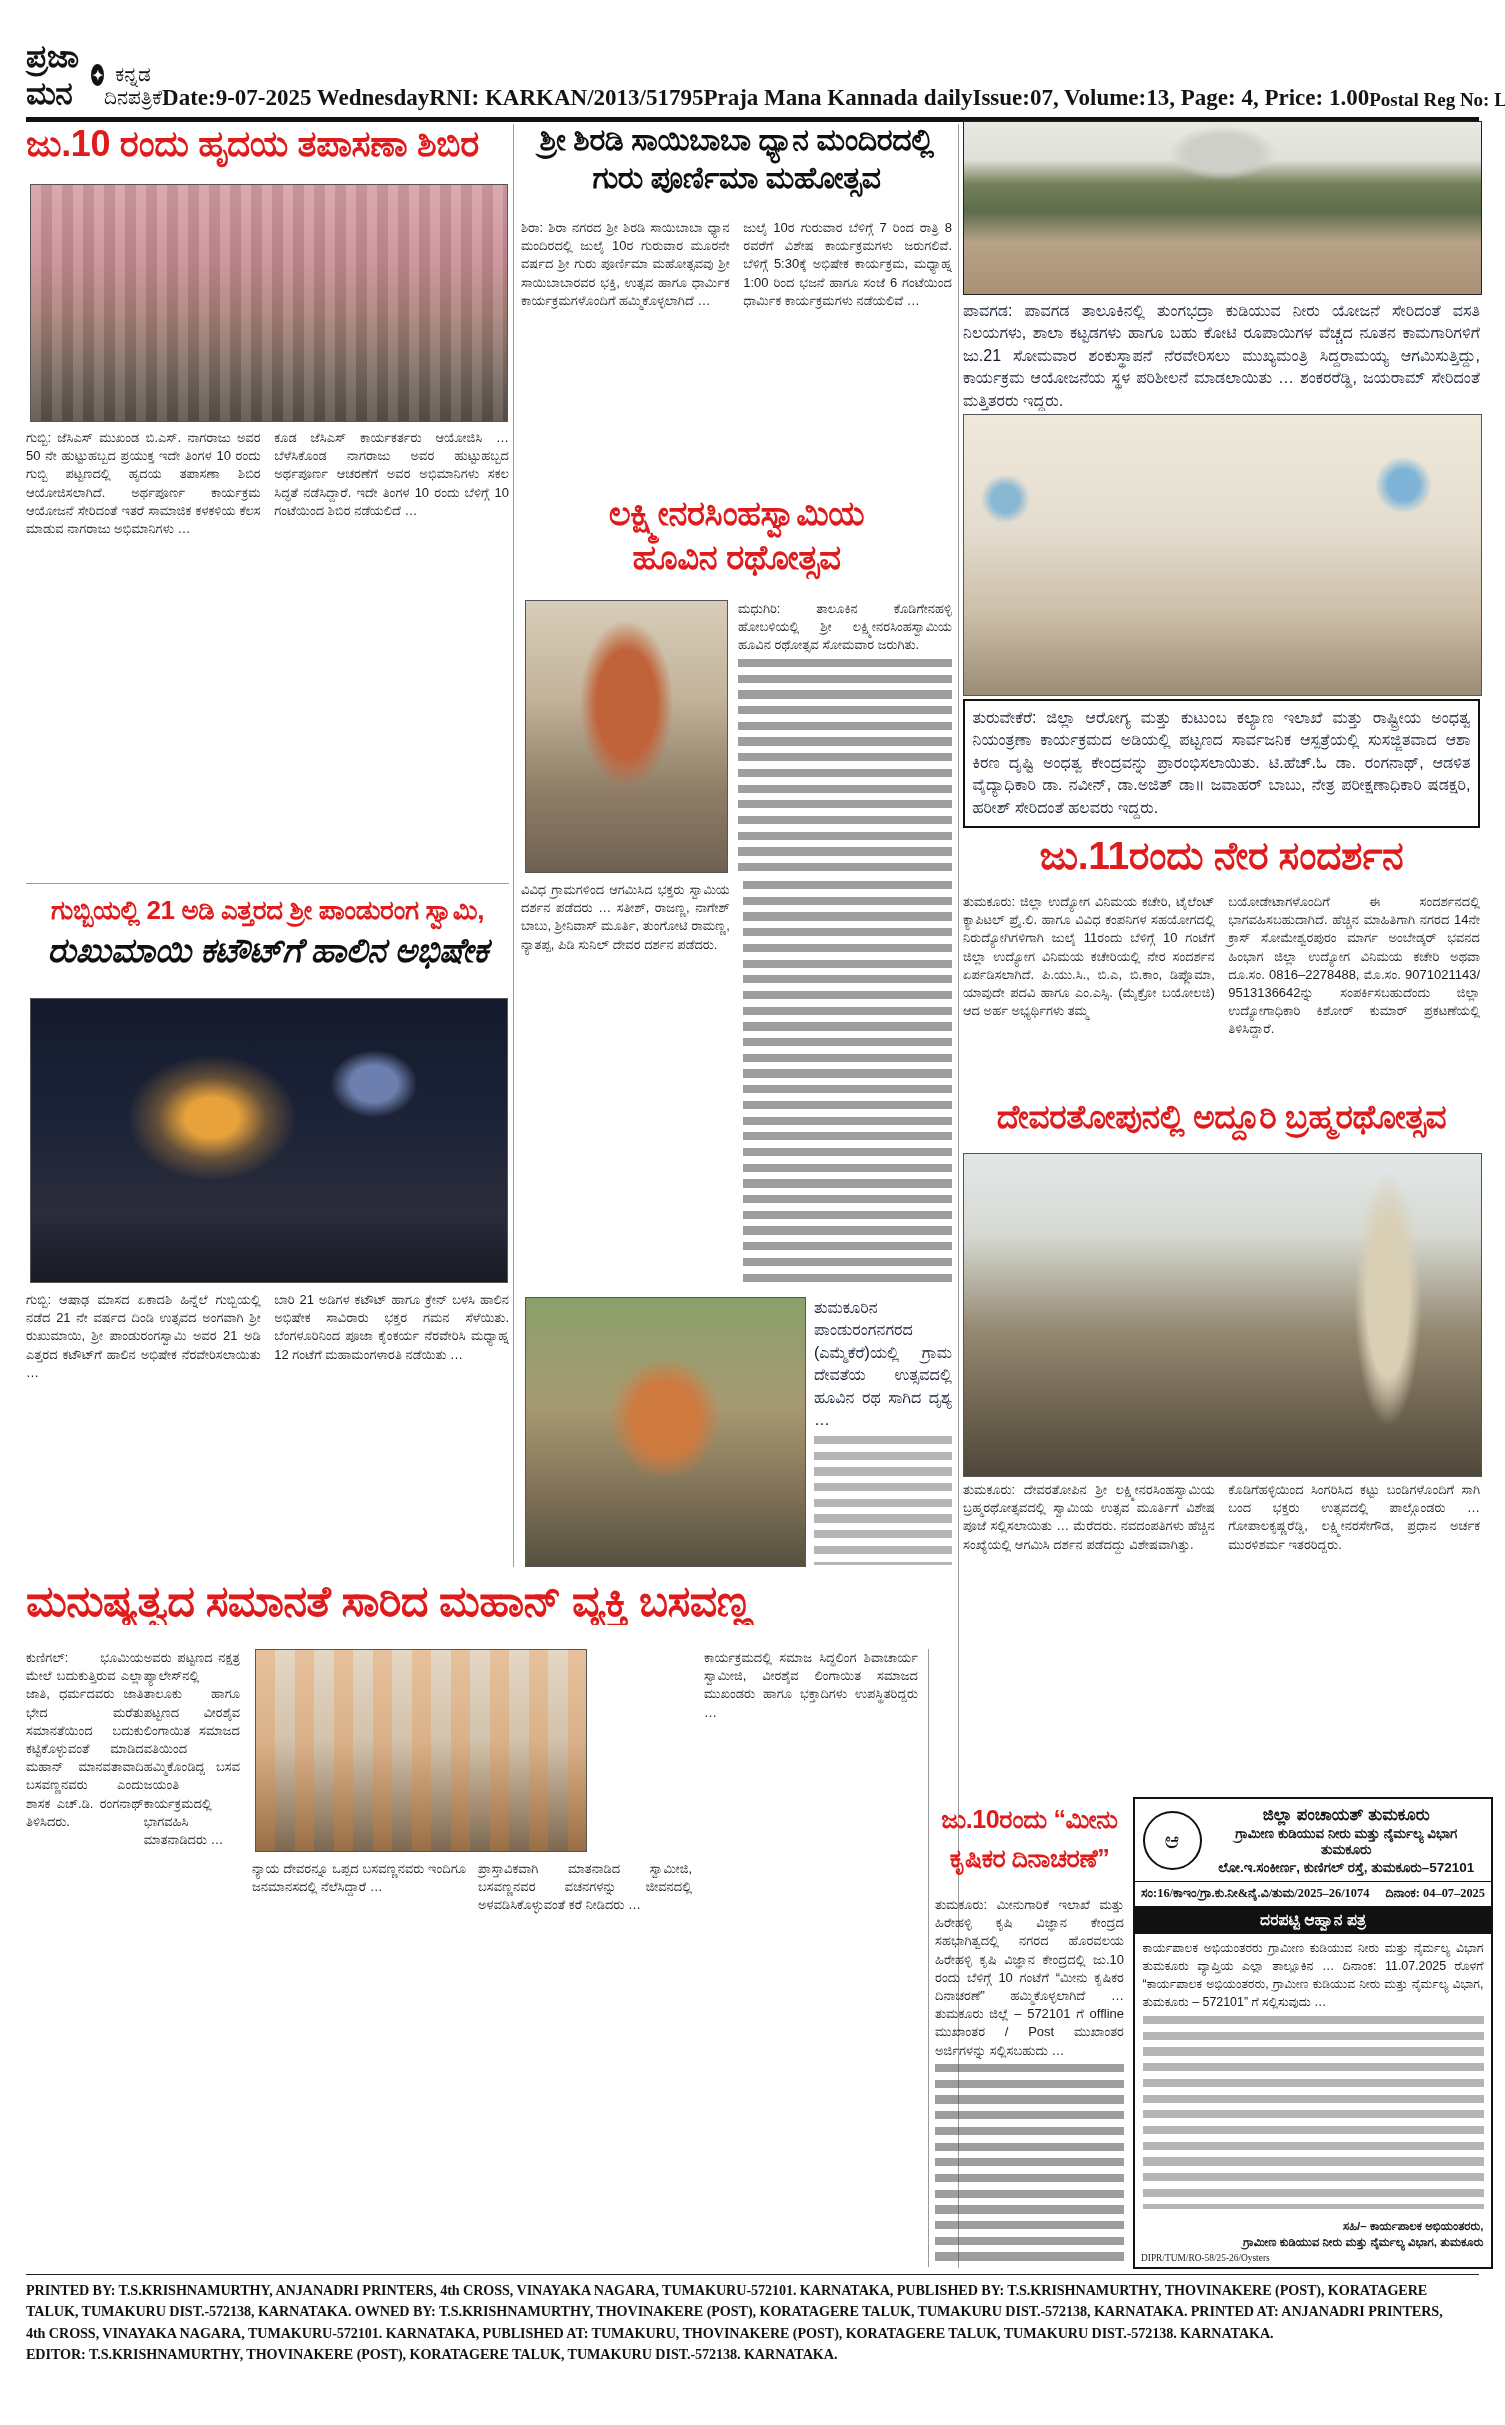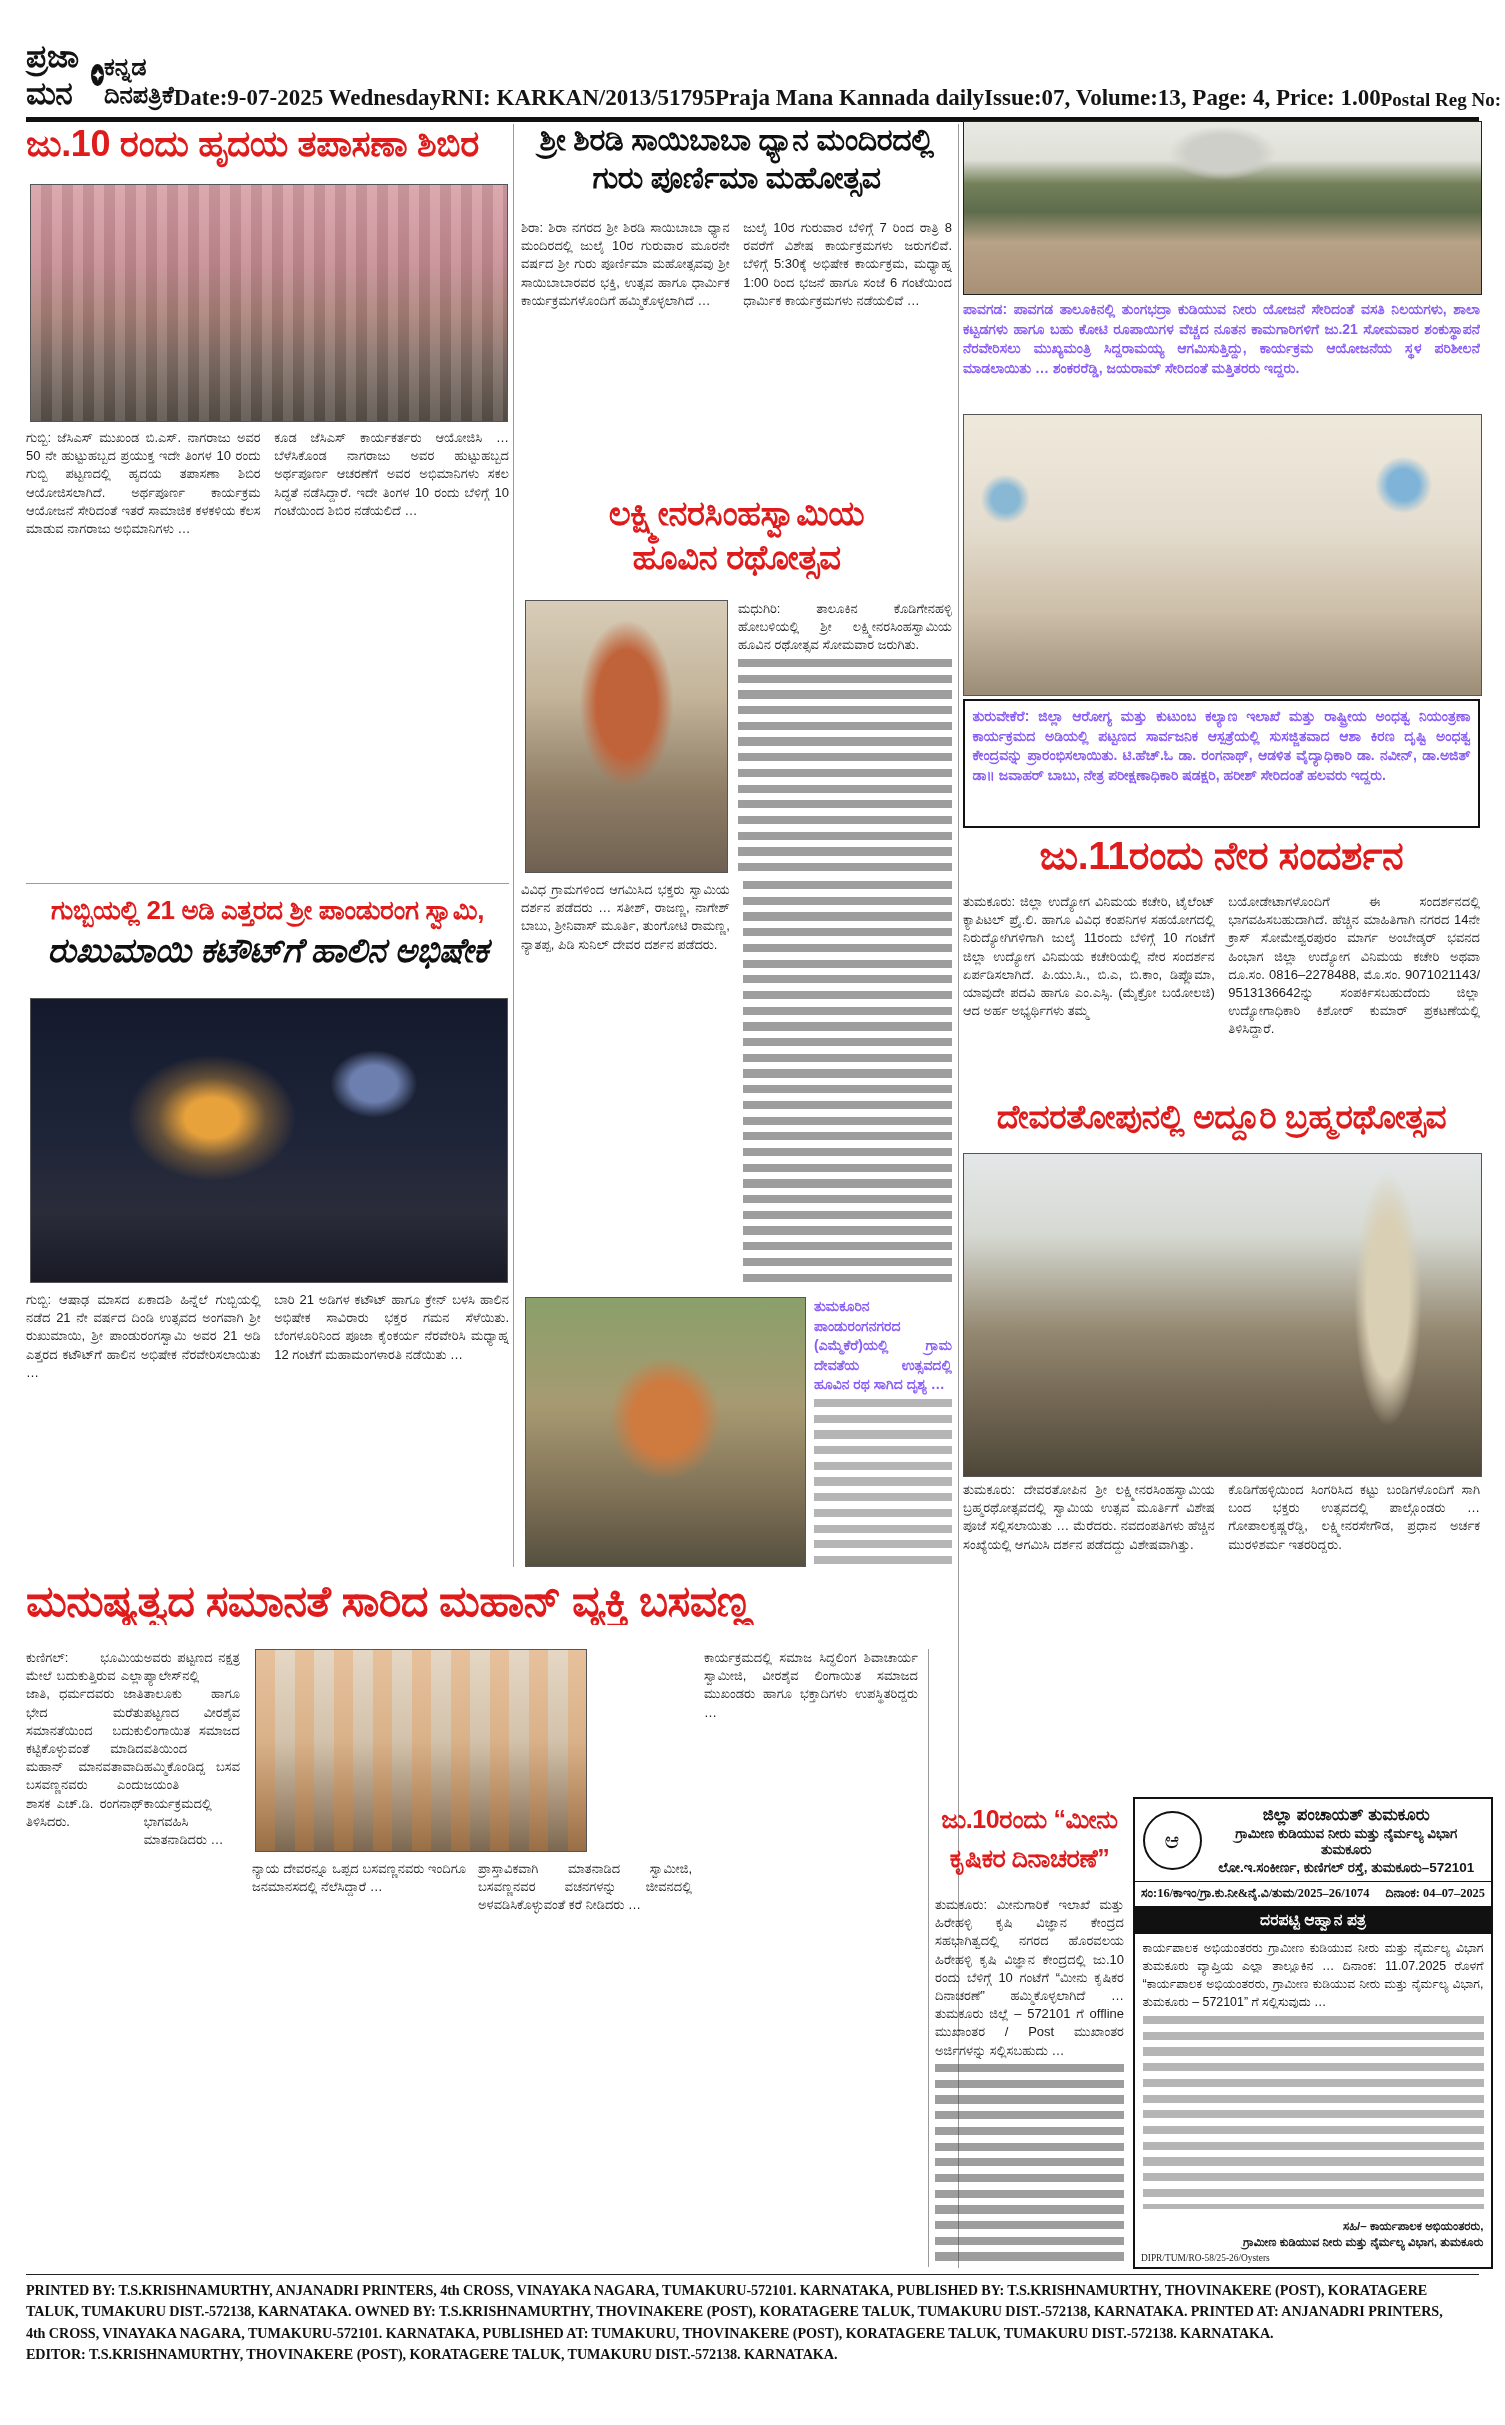--- a/index.html
+++ b/index.html
@@ -10,32 +10,32 @@
   #page{
     position:relative;width:1505px;height:2426px;background:#ffffff;
     font-family:"Liberation Sans",sans-serif;color:var(--ink);
     overflow:hidden;margin:0 auto;
   }
   .abs{position:absolute;}
   
   #masthead{left:26px;top:69px;width:1453px;height:43px;display:flex;align-items:flex-end;justify-content:space-between;}
   .logo{font-size:31.5px;font-weight:800;letter-spacing:-0.7px;display:flex;align-items:center;gap:3px;}
   .logo-emblem{width:22.5px;height:22.5px;border-radius:50%;background:#111;color:#fff;font-size:13.5px;display:inline-flex;align-items:center;justify-content:center;}
-  .tagline{font-size:24px;font-weight:700;padding-bottom:3px;}
+  .tagline{font-size:20px;font-weight:400;padding-bottom:3px;text-align:center;}
   .mast-serif{font-family:"Liberation Serif",serif;font-weight:700;font-size:23px;padding-bottom:1.5px;white-space:nowrap;}
   .mast-serif.small{font-size:19px;}
   #mast-rule{left:26px;top:117px;width:1453px;height:4.5px;background:#111;}
   
   .hl{font-weight:800;color:var(--red);line-height:1.1;letter-spacing:-0.4px;}
   .hl.black{color:#101010;}
   .center{text-align:center;}
   
   .bt{font-size:13px;line-height:1.40;text-align:justify;color:#1b1b1b;}
   .bt p{margin:0 0 4.5px 0;}
-  .cap{font-weight:700;font-size:14px;line-height:1.4;text-align:justify;color:#8b5cf6;}
+  .cap{font-weight:400;font-size:16px;line-height:1.4;text-align:justify;color:#0f172a;}
   .cols{display:flex;gap:13.5px;}
   .tcol{flex:1;display:flex;flex-direction:row;min-width:0;}
   .fill{flex:1 1 auto;min-height:10.5px;opacity:.5;
     background-image:repeating-linear-gradient(to bottom,#3c3c3c 0px,#3c3c3c 8.2px,transparent 8.2px,transparent 15.7px);}
   .fill.light{opacity:.38;}
   
   .photo{position:absolute;border:0.7px solid #555;}
   .ph-curtain{background:
     repeating-linear-gradient(90deg,rgba(255,255,255,.10) 0 10.5px,rgba(0,0,0,.08) 10.5px 21px),
     linear-gradient(180deg,#d7a0a6 0%,#c78d94 32%,#a98078 55%,#7c6c63 78%,#585049 100%);}

